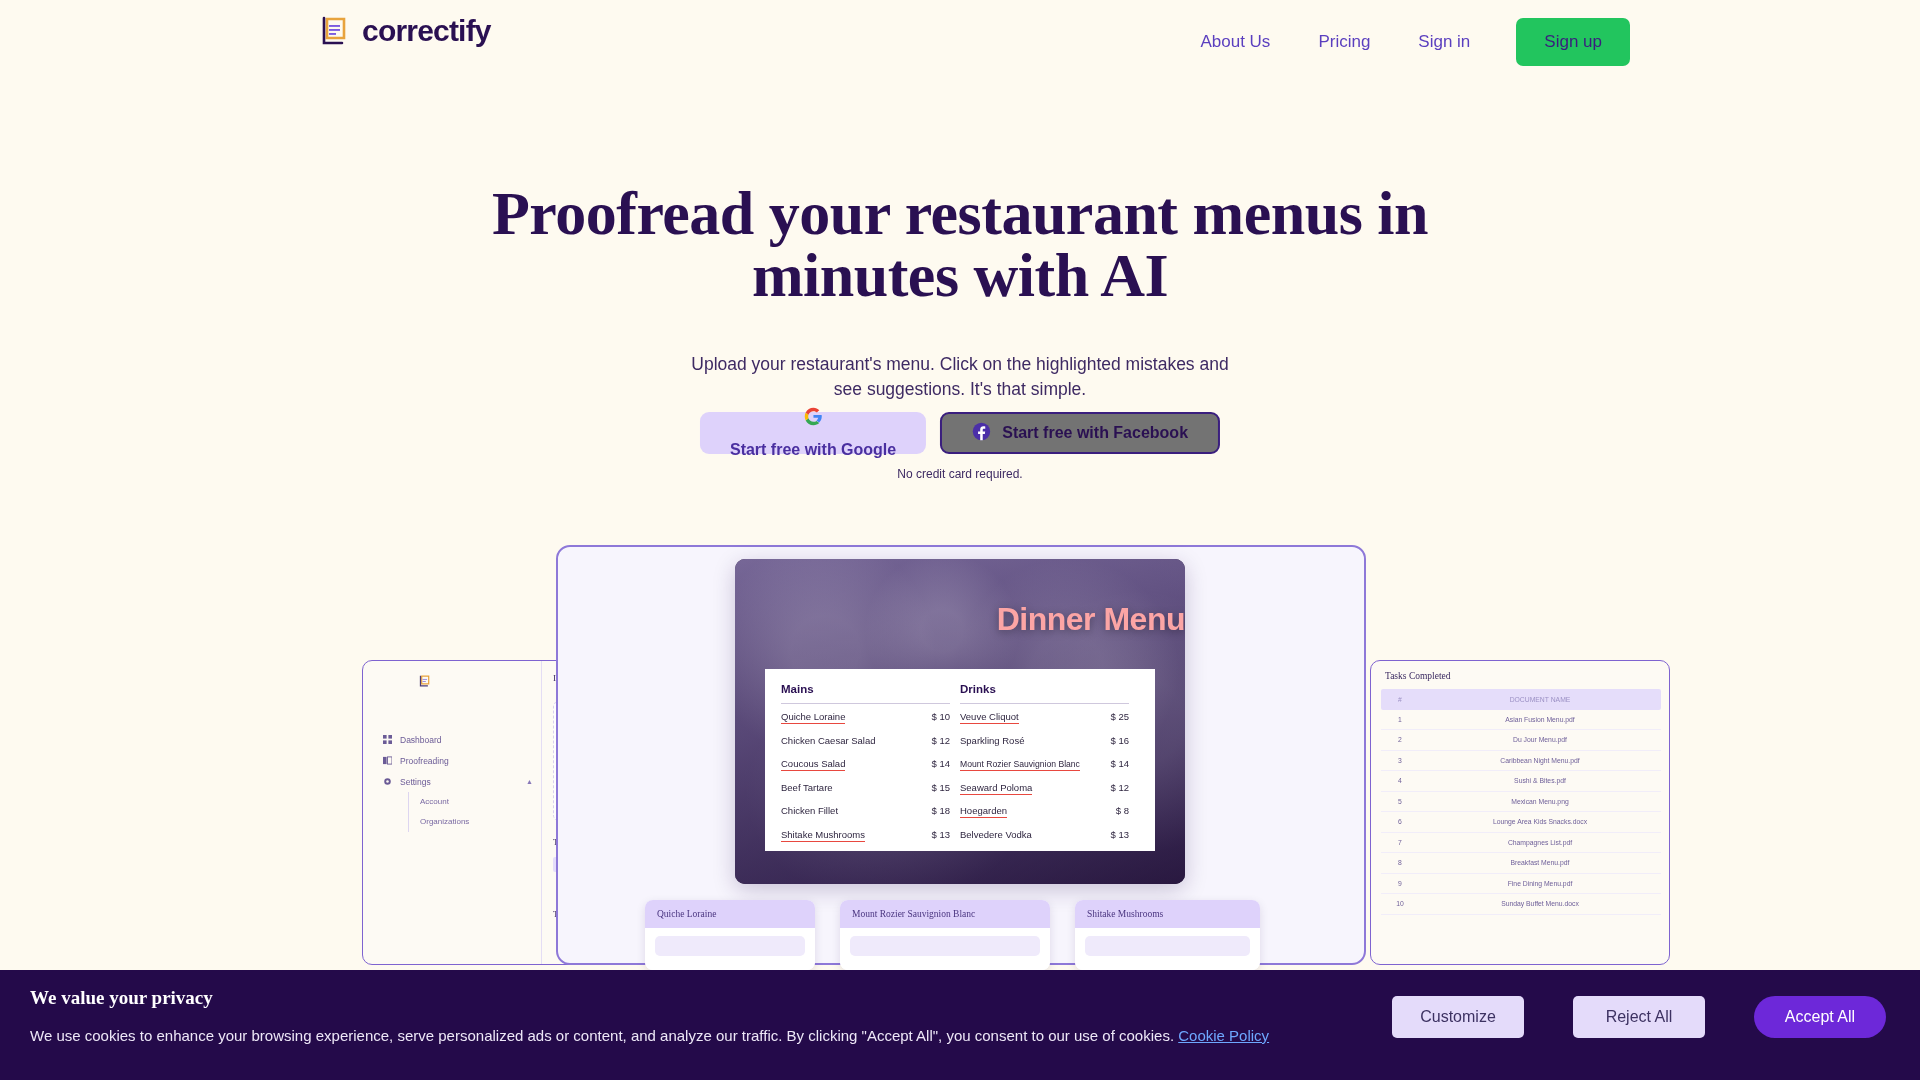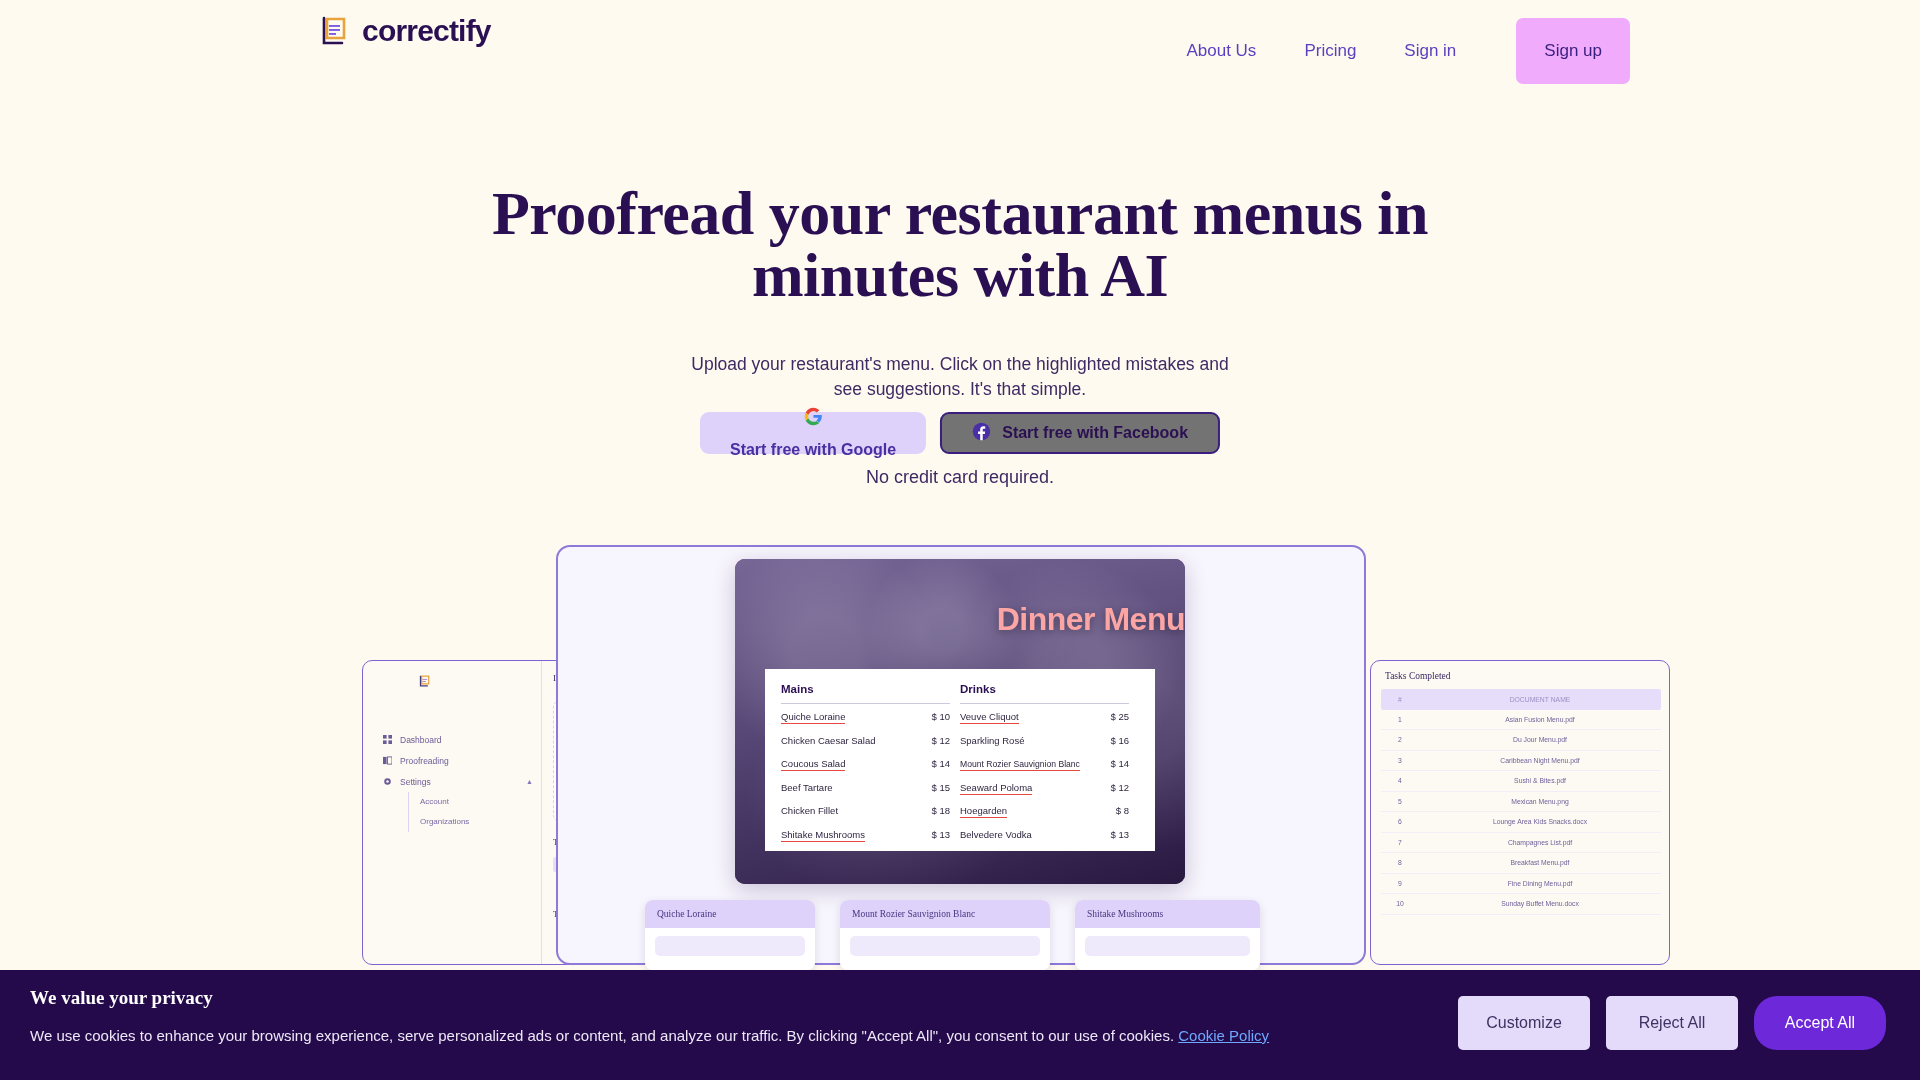--- a/index.html
+++ b/index.html
@@ -27,23 +27,23 @@
   }
   .nav {
     position: absolute; right: 290px; top: 18px;
     display: flex; align-items: center; gap: 0px;
   }
   .nav-link {
     color: #5B3FBF; font-size: 17px; padding: 8px 24px;
     text-decoration: none; cursor: pointer; white-space: nowrap;
   }
   .signup-btn {
-    background: #f0abfc; color: #3A1E7E; font-size: 17px;
-    padding: 23px 28px; border: none; border-radius: 7px;
-    margin-left: 36px; cursor: pointer; white-space: nowrap;
+    background: #22c55e; color: #3A1E7E; font-size: 17px;
+    padding: 14px 28px; border: none; border-radius: 7px;
+    margin-left: 22px; cursor: pointer; white-space: nowrap;
     font-family: "Liberation Sans", sans-serif;
   }
 
   
   .hero { position: absolute; top: 0; left: 0; width: 1920px; }
   .headline {
     position: absolute; top: 182px; left: 0; width: 1920px;
     text-align: center; color: #2A1052;
     font-family: "Liberation Serif", serif;
     font-size: 62px; font-weight: bold; line-height: 62px;
@@ -66,21 +66,21 @@
     cursor: pointer; font-family: "Liberation Sans", sans-serif;
   }
   .cta-google {
     background: #DED2FB; color: #4A2FA0; border: none; padding: 0 30px; flex-direction: column;
   }
   .cta-fb {
     background: #737373; color: #2A1052; border: 2px solid #3A1E7E; padding: 0 30px;
   }
   .no-cc {
     position: absolute; top: 467px; left: 0; width: 1920px;
-    text-align: center; color: #3E2A63; font-size: 18px;
+    text-align: center; color: #3E2A63; font-size: 12px;
   }
 
   
   .montage { position: absolute; top: 545px; left: 0; width: 1920px; height: 420px; }
 
   
   .side-panel {
     position: absolute; top: 115px;
     background: #FDFAF4; border: 1.5px solid #7E63D0;
     border-radius: 10px; overflow: hidden;
@@ -206,23 +206,24 @@
     position: absolute; left: 30px; top: 17px; color: #FFFFFF;
     font-size: 19px; font-weight: bold;
     font-family: "Liberation Serif", serif;
   }
   .ck-body {
     position: absolute; left: 30px; top: 57px; color: #EDE7F7; font-size: 15px;
   }
   .ck-link { color: #6EA8FF; text-decoration: underline; cursor: pointer; }
   .ck-btns { position: absolute; right: 34px; top: 26px; display: flex; gap: 16px; }
   .ck-btn {
-    height: 54px; min-width: 132px; padding: 0 22px; border-radius: 5px;
+    height: 42px; min-width: 132px; padding: 0 22px; border-radius: 5px;
     font-size: 16px; cursor: pointer; border: none;
     font-family: "Liberation Sans", sans-serif;
+    margin-left: 33px;
   }
   .ck-light { background: #E4DBFA; color: #3D3262; }
   .ck-solid { background: #6d28d9; color: #FFFFFF; border-radius: 23px; }
 </style>
 </head>
 <body>
 
 <div class="header">
   <div class="logo-wrap">
     <span class="logo-mark">

